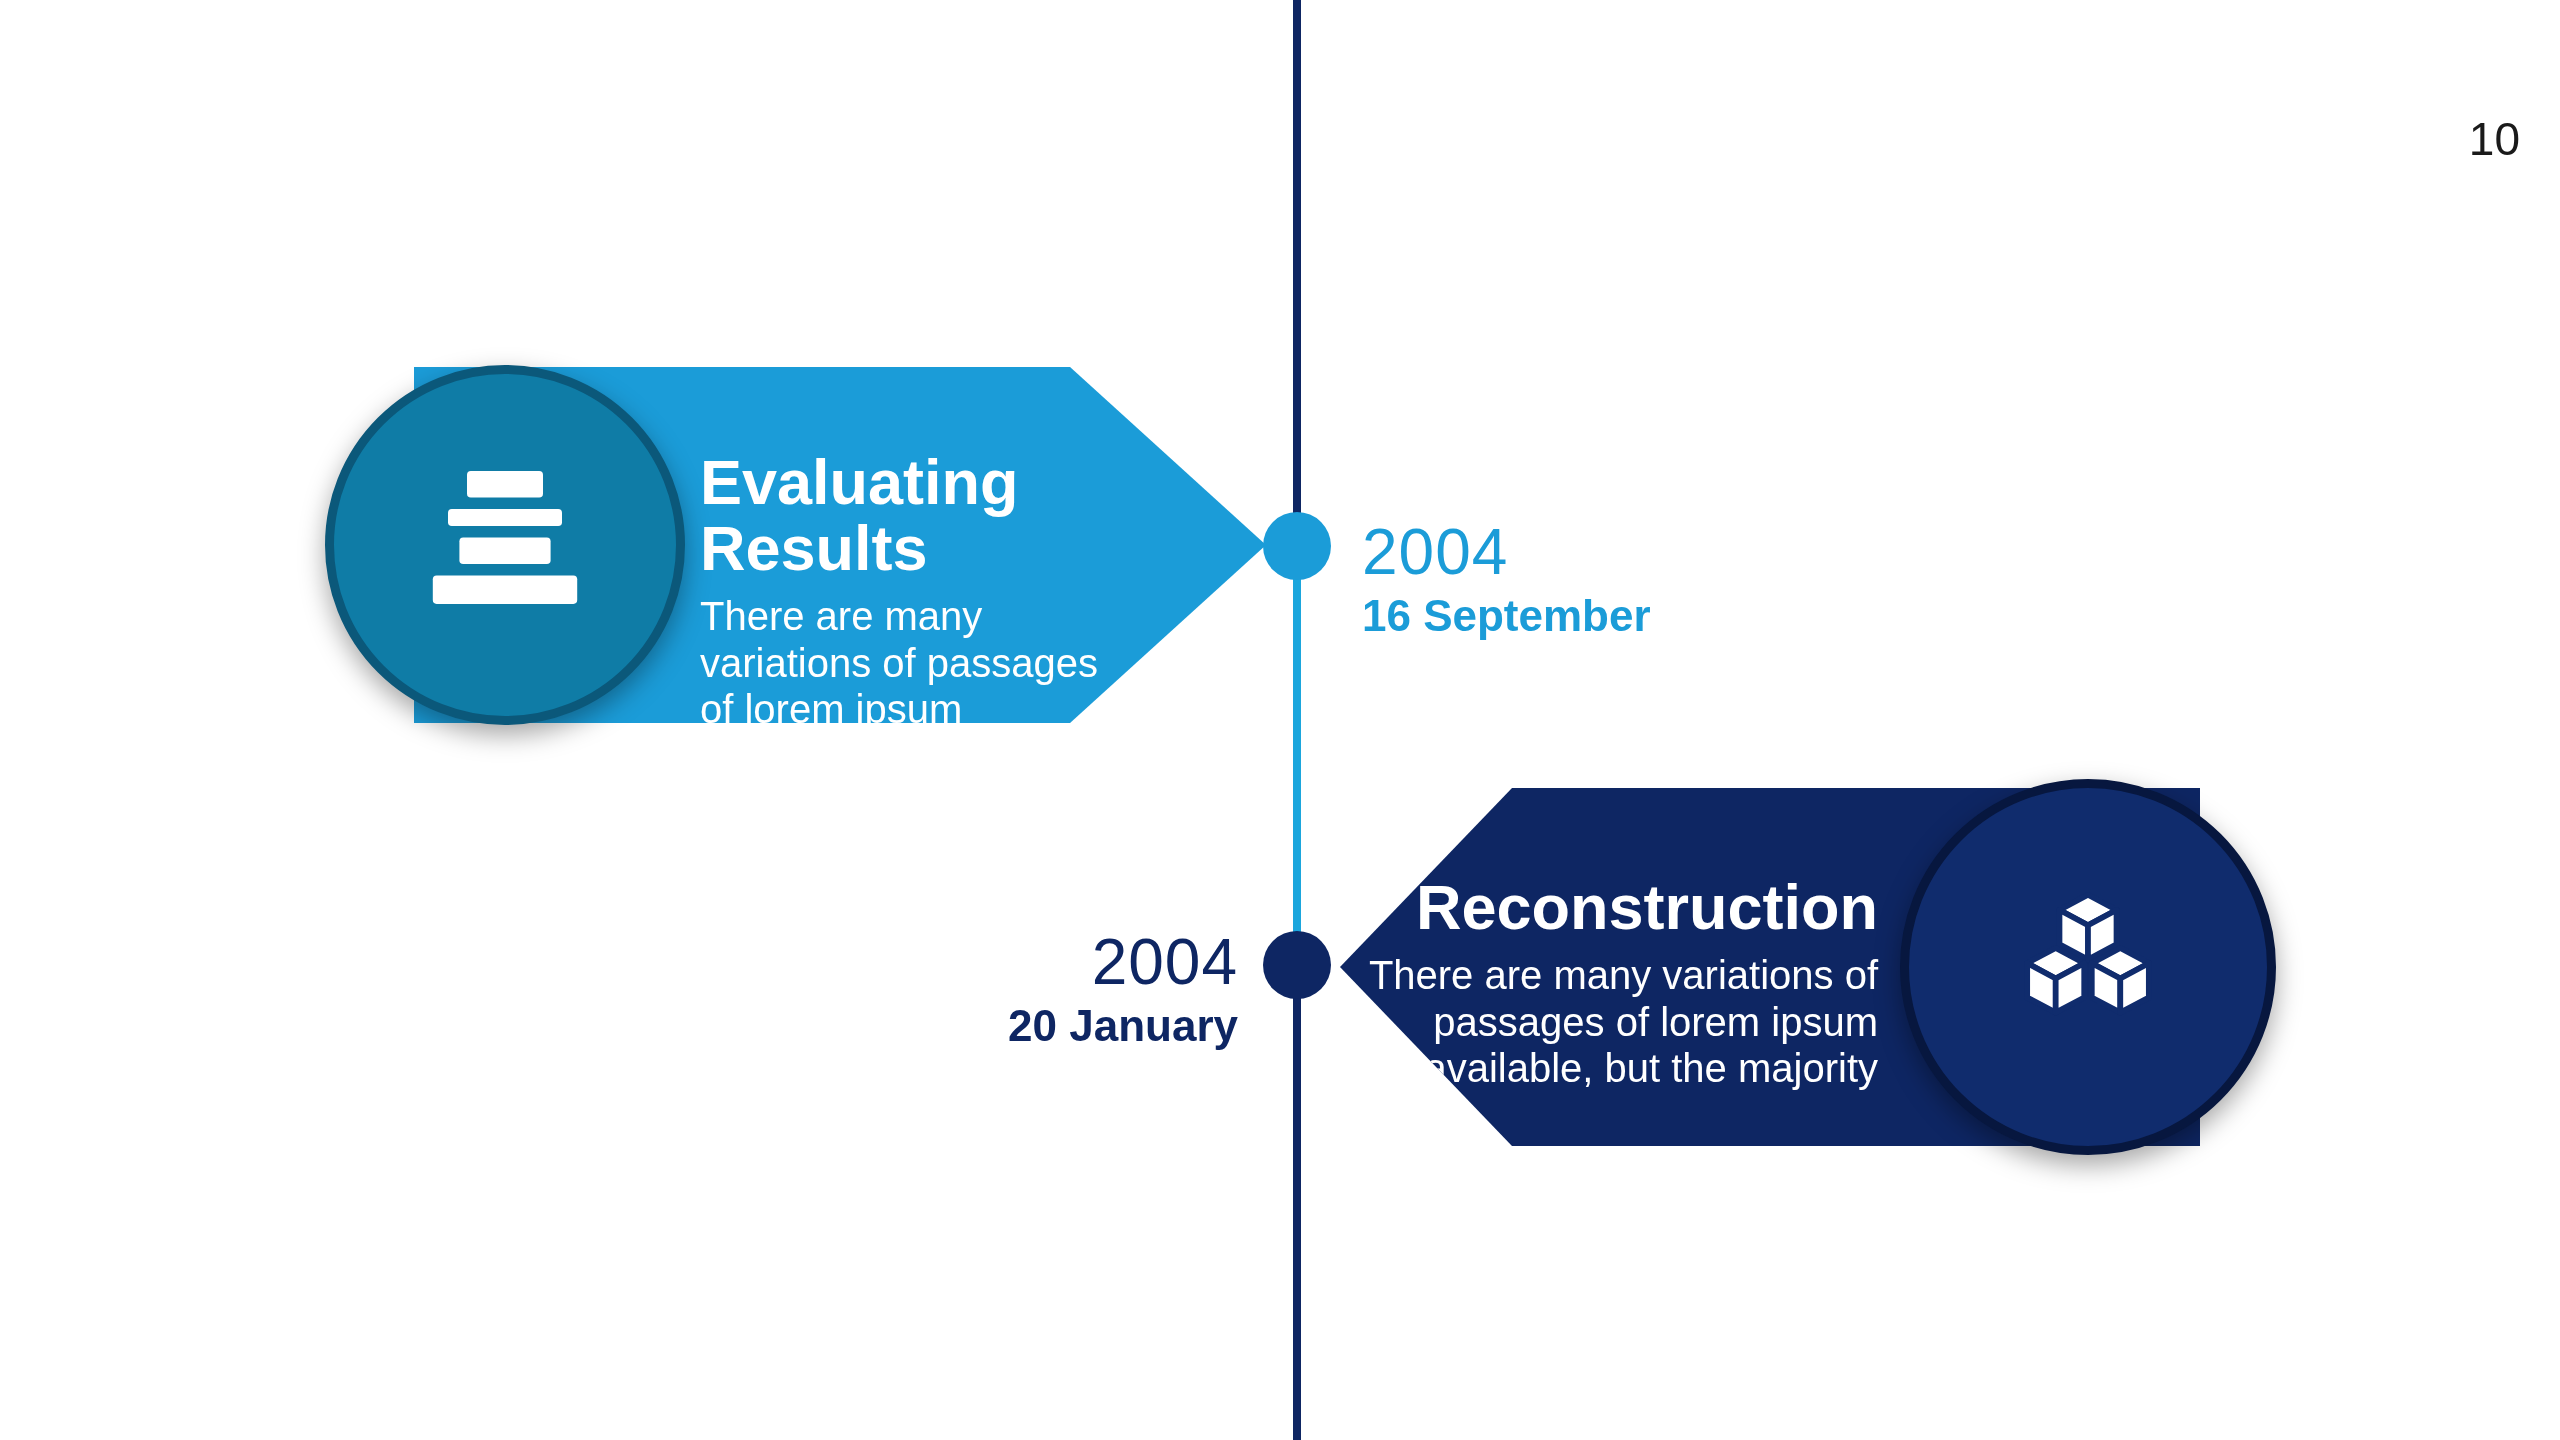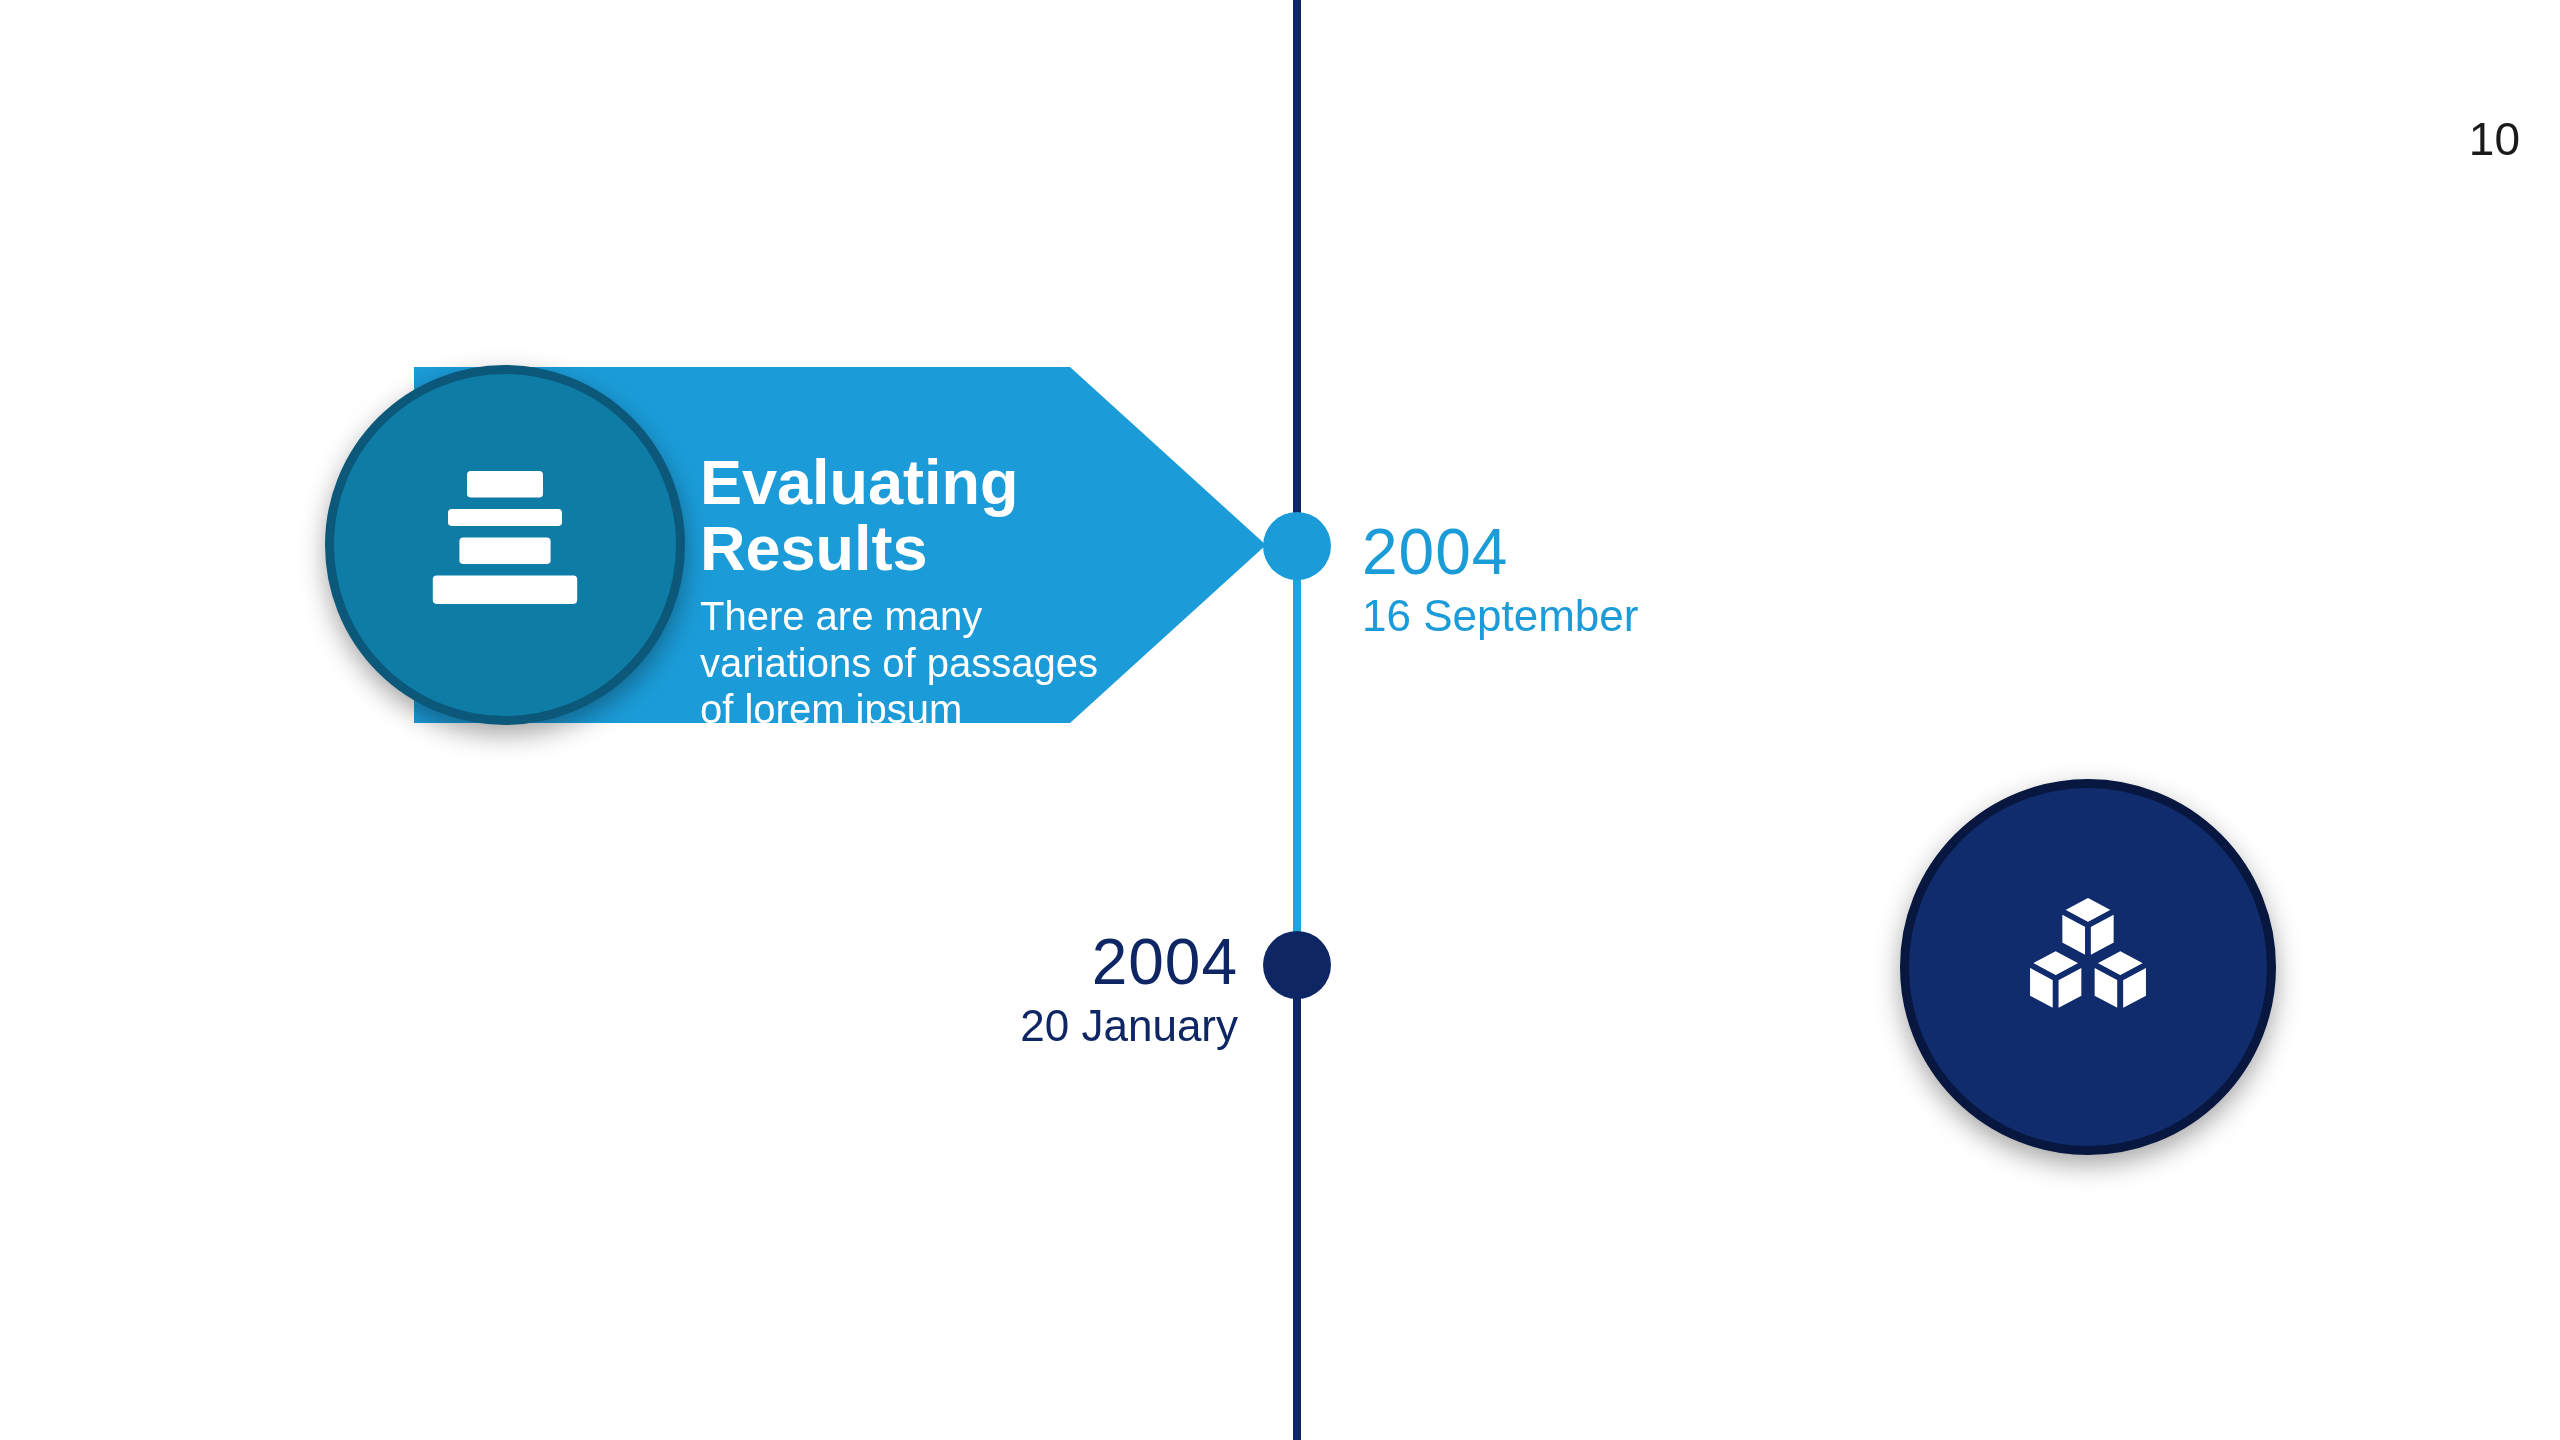--- a/index.html
+++ b/index.html
@@ -148,21 +148,21 @@
     text-align: right;
     color: var(--navy, #0E2663);
   }
   .year {
     font-size: 64px;
     font-weight: 400;
     letter-spacing: 1px;
   }
   .date {
     font-size: 44px;
-    font-weight: 400;
+    font-weight: 700;
     margin-top: 10px;
   }
 </style>
 </head>
 <body>
 
 <div class="slide">
 
   <div class="page-number">10</div>
 
@@ -185,20 +185,26 @@
     </svg>
   </div>
 
   <div class="dot dot1"></div>
 
   <div class="year-block yb1">
     <div class="year">2004</div>
     <div class="date">16 September</div>
   </div>
 
+  <div class="banner banner-right">
+    <div class="event-text right-side">
+      <div class="event-title">Reconstruction</div>
+      <div class="event-desc">There are many variations of passages of lorem ipsum available, but the majority</div>
+    </div>
+  </div>
 
   <div class="icon-circle circle-right">
     <svg width="190" height="190" viewBox="0 0 100 100" aria-hidden="true">
 
       <g fill="#ffffff" stroke="#102C6D" stroke-width="3" stroke-linejoin="round">
         <path d="M50 12 L65 20 L50 28 L35 20 Z"></path>
         <path d="M35 20 L50 28 L50 46 L35 38 Z"></path>
         <path d="M65 20 L50 28 L50 46 L65 38 Z"></path>
 
         <path d="M33 40 L48 48 L33 56 L18 48 Z"></path>

